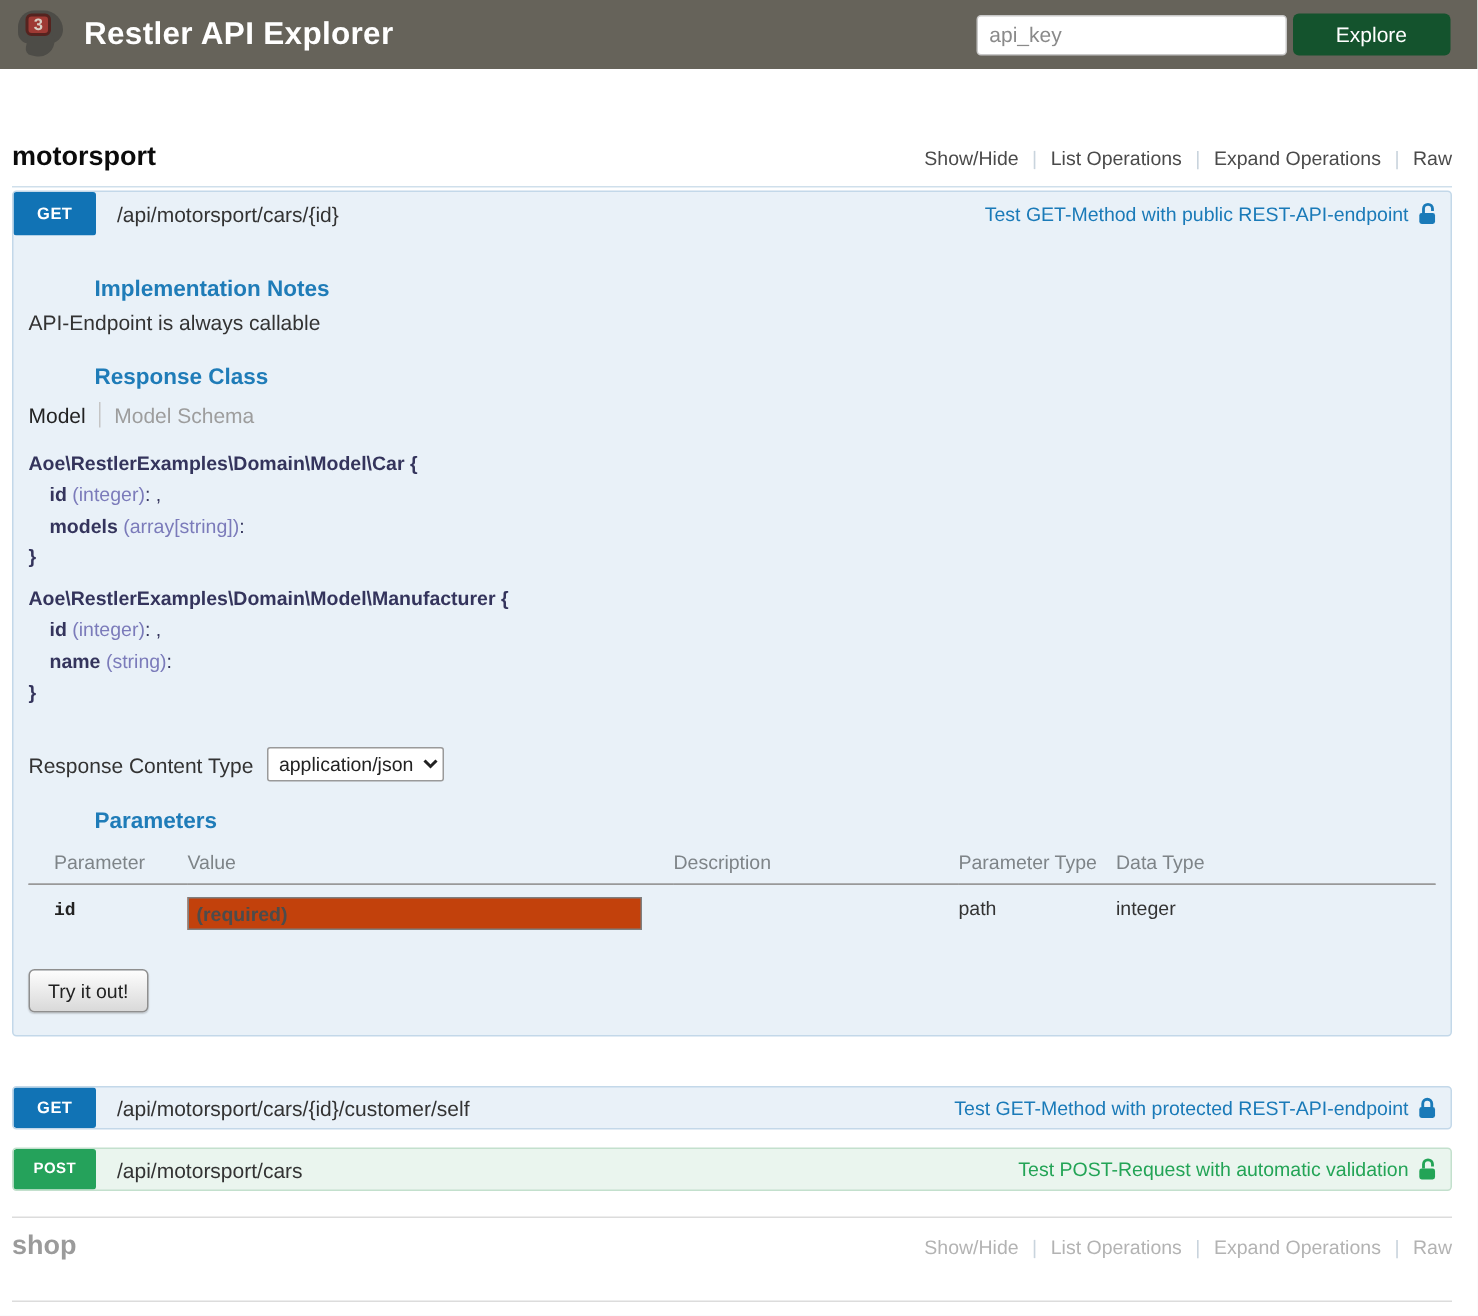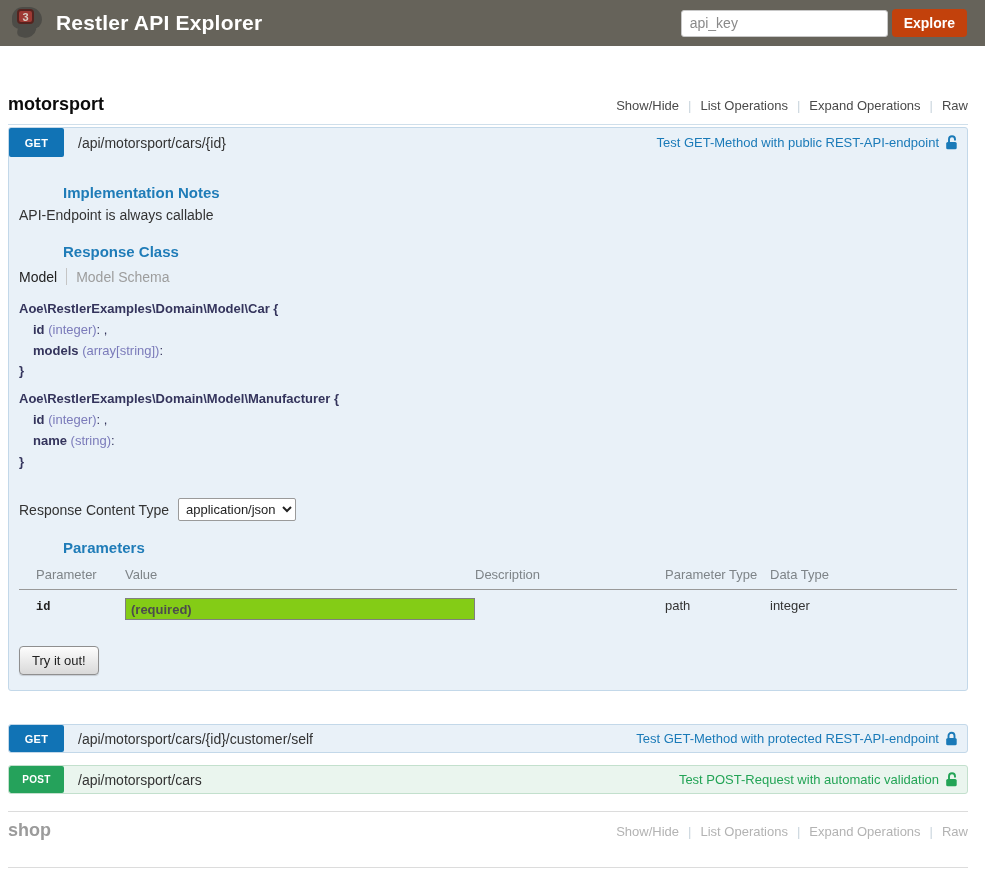--- a/index.html
+++ b/index.html
@@ -9,21 +9,21 @@
   
   .topbar { height:46px; background:#66635a; display:flex; align-items:center; padding:0 18px 0 10px; }
   .logo { width:36px; height:38px; position:relative; flex:0 0 auto; }
   .logo .blob { position:absolute; left:2px; top:3px; width:30px; height:22px; background:#4d4c47; border-radius:12px 14px 10px 8px; }
   .logo .blob2 { position:absolute; left:8px; top:16px; width:18px; height:18px; background:#4d4c47; border-radius:3px 10px 14px 6px; transform:rotate(12deg); }
   .logo .badge3 { position:absolute; left:7px; top:5px; width:17px; height:15px; background:#9e3a34; border:2px solid #55231f; border-radius:4px; color:#d8cfc4; font-size:11px; font-weight:bold; display:flex; align-items:center; justify-content:center; }
   .app-title { color:#fff; font-weight:bold; font-size:21px; margin-left:10px; letter-spacing:0.2px; }
   .topbar-right { margin-left:auto; display:flex; align-items:center; gap:4px; }
   .api-key-input { width:207px; height:27px; border:1px solid #c8c8c8; border-radius:3px; padding:0 8px; font-size:14px; font-family:inherit; color:#333; background:#fff; }
   .api-key-input::placeholder { color:#8a8a8a; opacity:1; }
-  .explore-btn { background:#c2410c; color:#fff; font-weight:bold; font-size:14px; border:0; border-radius:4px; padding:6px 12px; height:28px; cursor:pointer; font-family:inherit; }
+  .explore-btn { background:#14532d; color:#fff; font-weight:normal; font-size:14px; border:0; border-radius:4px; padding:6px 29px; height:28px; cursor:pointer; font-family:inherit; }
 
   
   .content { margin:0 17px 0 8px; }
 
   .resource-head { display:flex; align-items:baseline; justify-content:space-between; }
   .resource-head.first { margin-top:48px; margin-bottom:9px; }
   .resource-title { font-size:18px; font-weight:bold; color:#0b0b0b; text-decoration:none; }
   .resource-links { font-size:13px; color:#4a4a4a; display:flex; align-items:center; }
   .resource-links a { color:#4a4a4a; text-decoration:none; cursor:pointer; }
   .resource-links .sep { color:#c9d4dd; margin:0 9px; font-size:13px; }
@@ -70,21 +70,21 @@
 
   .params-table { width:100%; border-collapse:collapse; margin-top:7px; }
   .params-table th { text-align:left; font-weight:normal; color:#7e8488; font-size:13px; padding:4px 0 7px 0; border-bottom:1px solid #999; }
   .params-table td { padding:8px 0 2px 0; vertical-align:top; font-size:13px; color:#333; }
   .col-param { width:106px; padding-left:17px !important; }
   th.col-param { padding-left:17px !important; }
   .col-value { width:324px; }
   .col-desc { width:190px; }
   .col-ptype { width:105px; }
   .param-name { font-family:"Liberation Mono","DejaVu Sans Mono",monospace; font-weight:bold; font-size:12px; color:#222; }
-  .param-input { width:350px; height:22px; border:1px solid #7f7f7f; padding:1px 5px; font-size:13px; font-family:inherit; background:#84cc16; }
+  .param-input { width:303px; height:22px; border:1px solid #7f7f7f; padding:1px 5px; font-size:13px; font-family:inherit; background:#c2410c; }
   .param-input::placeholder { font-weight:bold; color:#4c4c4c; opacity:1; }
 
   .try-btn { margin-top:24px; margin-left:0; font-size:13px; font-family:inherit; color:#222; padding:6px 12px; border:1px solid #8f8f8f; border-radius:4px; background:linear-gradient(#fdfdfd,#d9d9d9); cursor:pointer; box-shadow:0 1px 1px rgba(0,0,0,0.15); }
 
   .gap12 { height:12px; }
 </style>
 </head>
 <body>
 
 <div class="topbar">

